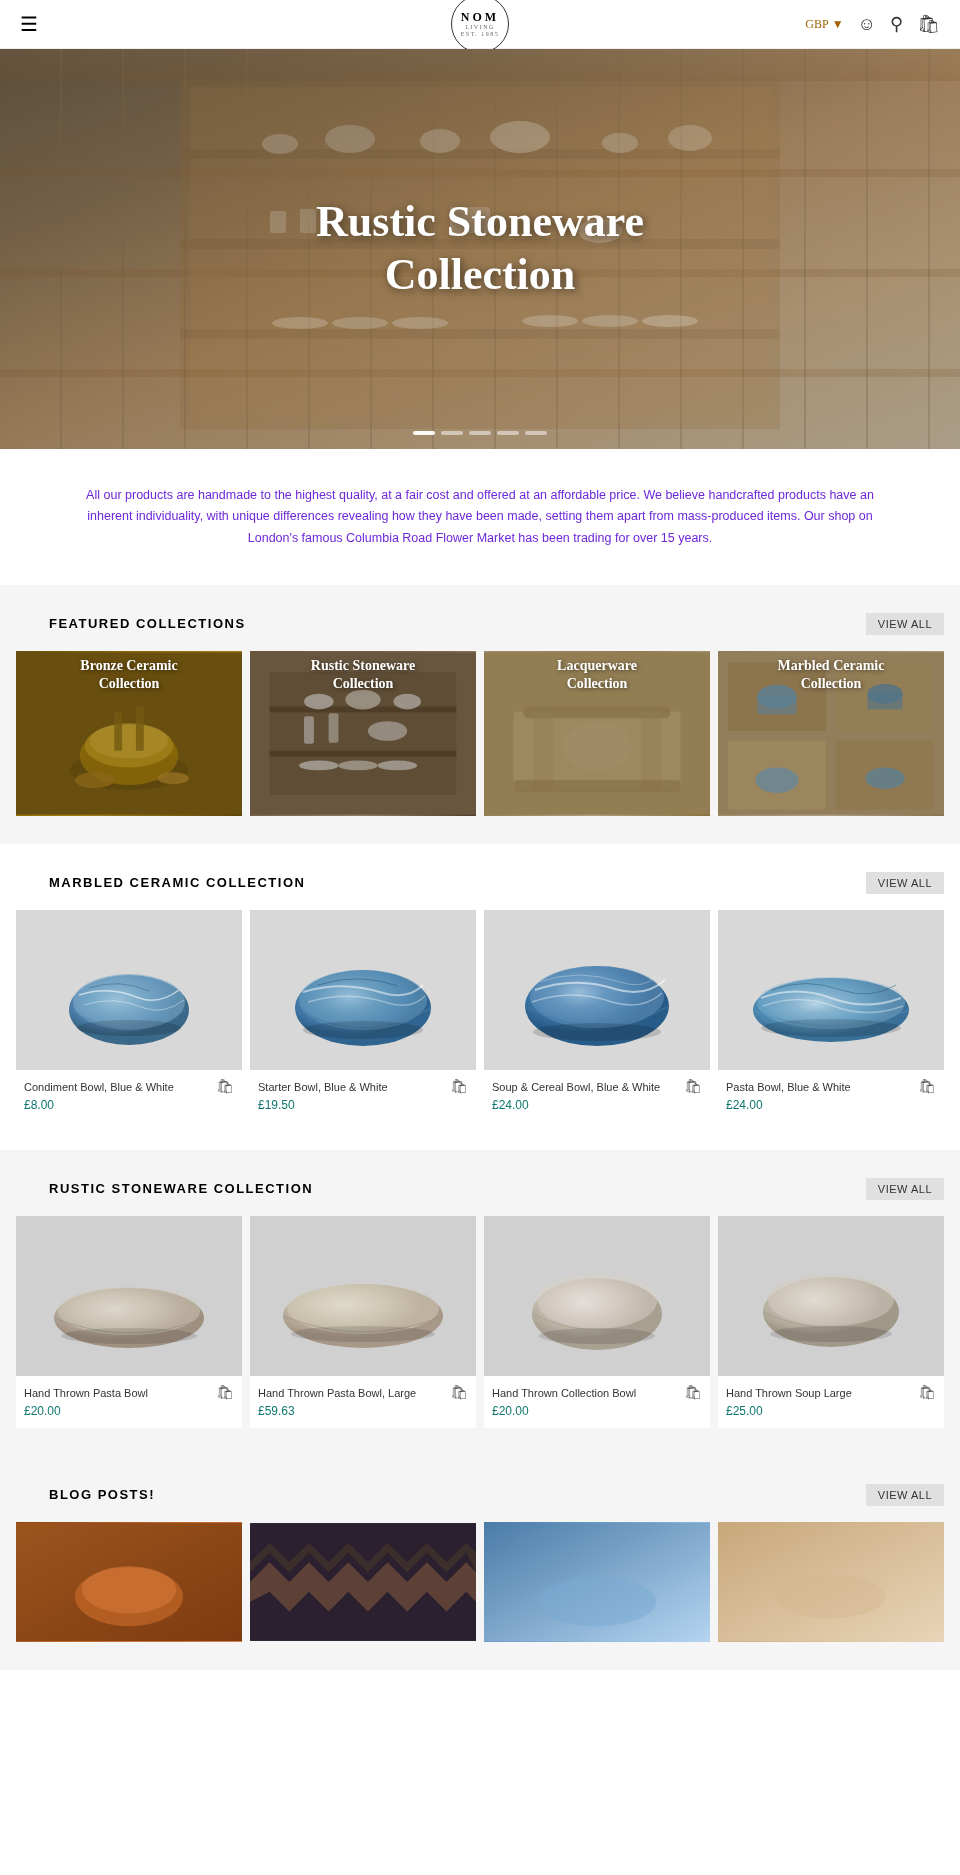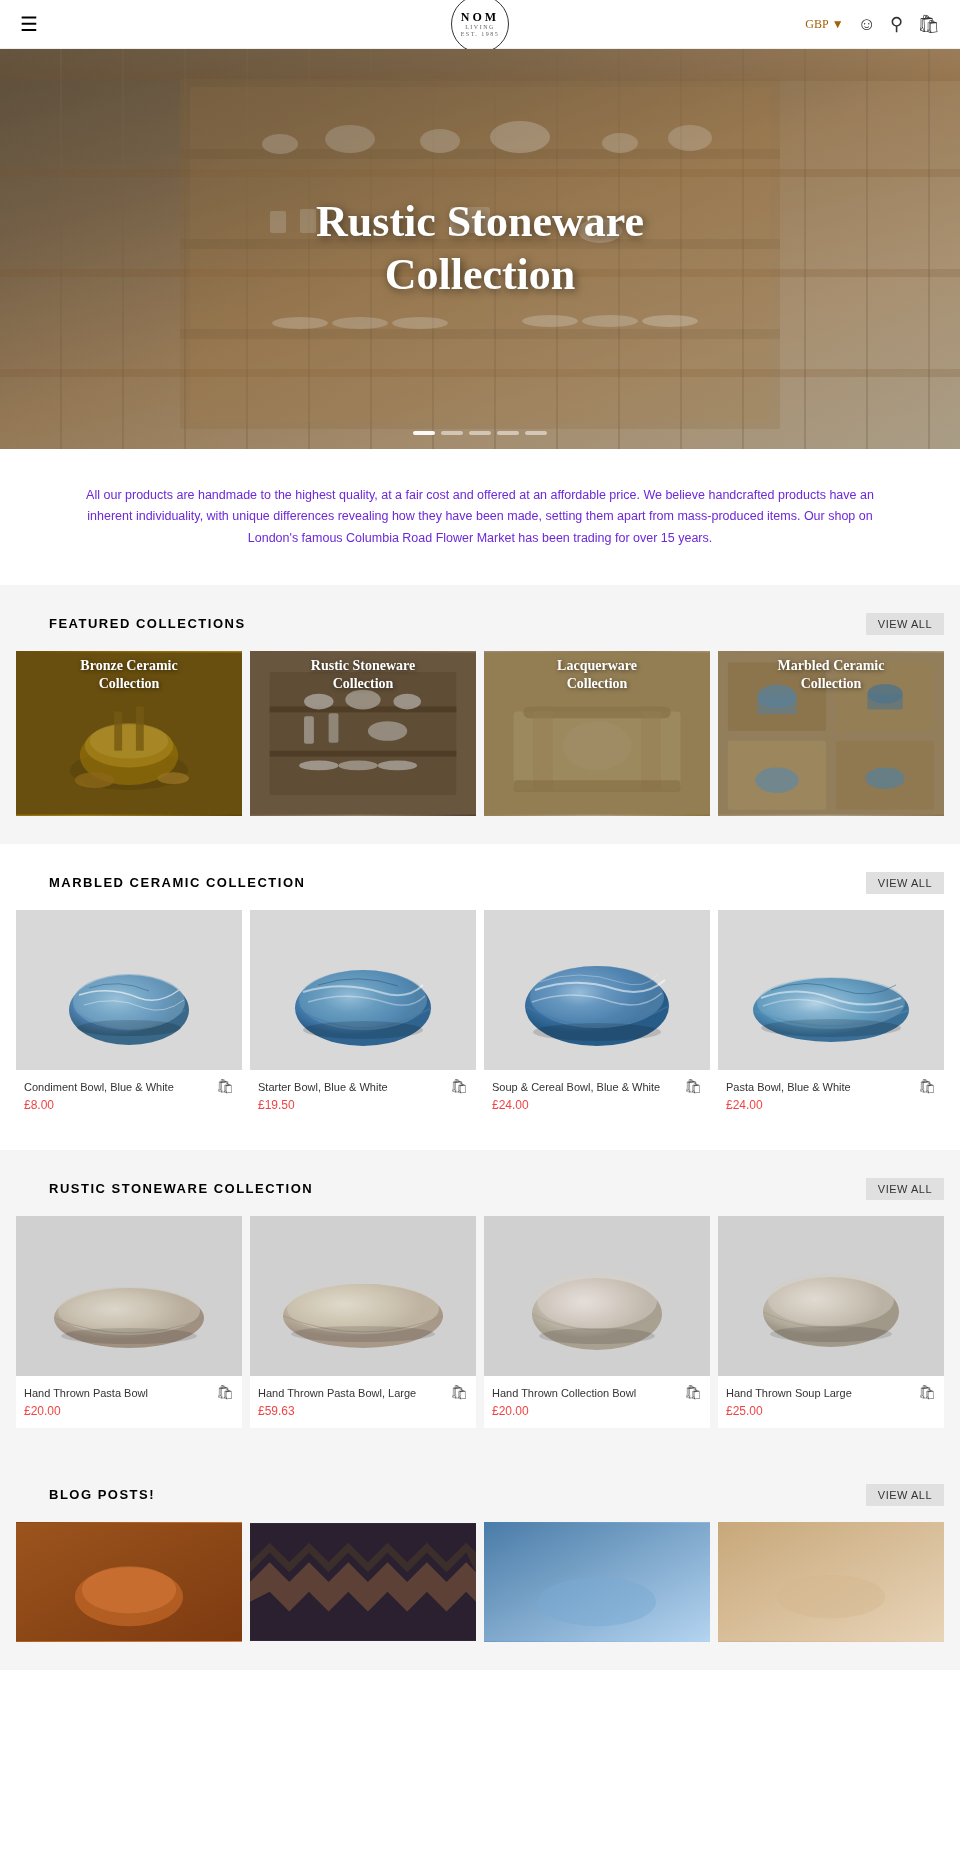--- a/index.html
+++ b/index.html
@@ -250,21 +250,21 @@
       flex: 1;
     }
     .cart-icon {
       font-size: 14px;
       color: #555;
       cursor: pointer;
       flex-shrink: 0;
     }
     .product-price {
       font-size: 12px;
-      color: #ef4444;
+      color: #0f766e;
       font-family: sans-serif;
       font-weight: 500;
     }
 
     
     .blog-section {
       padding: 28px 16px;
       background: #f5f5f5;
     }
     .blog-grid {

